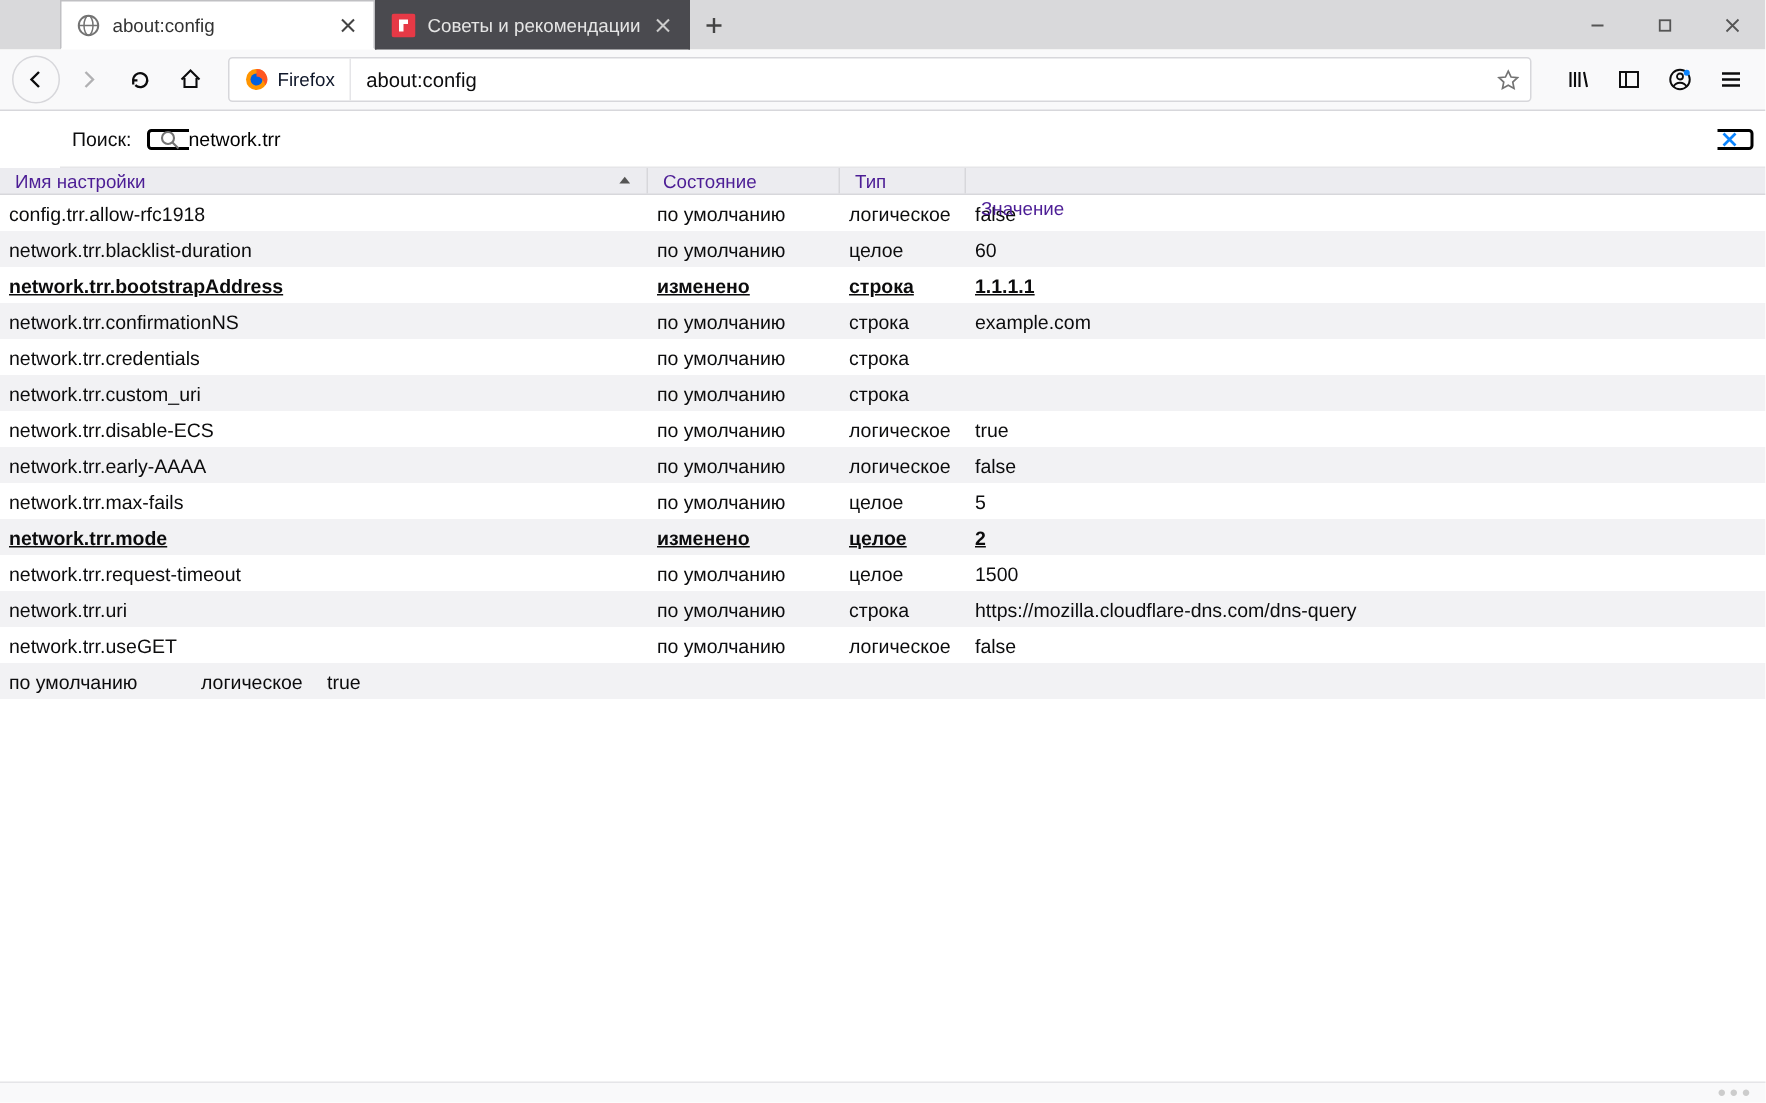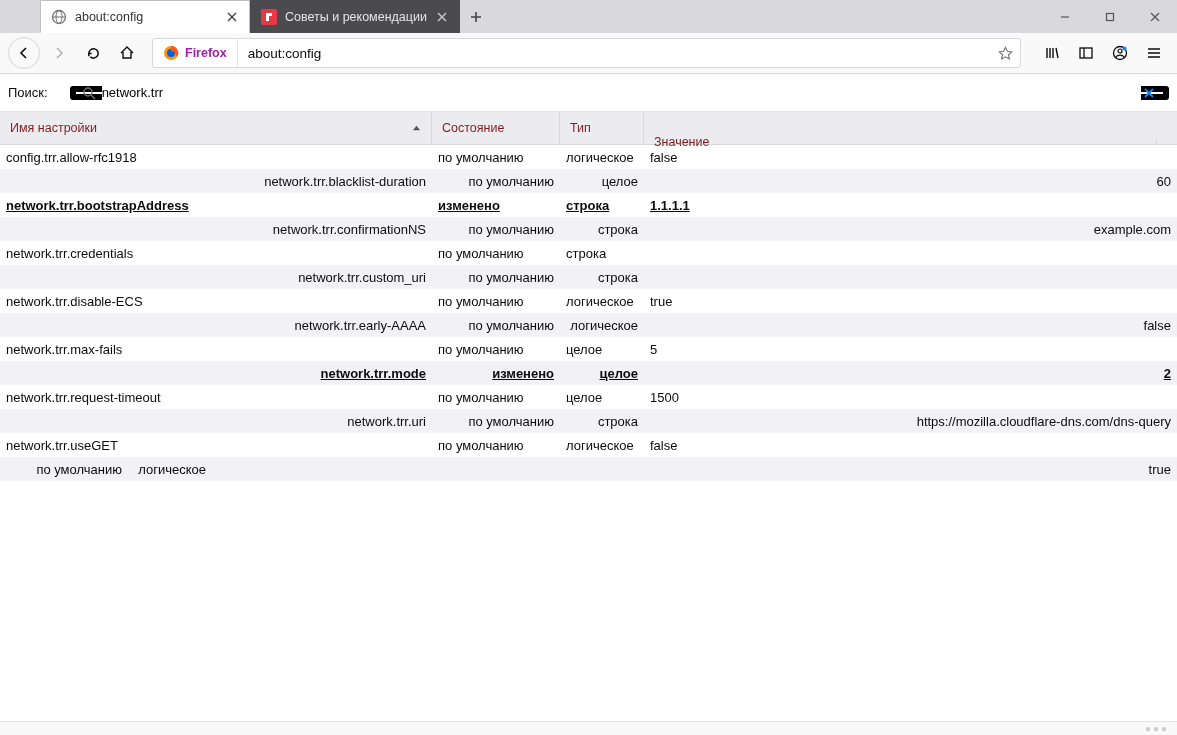--- a/index.html
+++ b/index.html
@@ -25,53 +25,53 @@
   .win-btn { width: 45px; height: 33px; display:flex; align-items:center; justify-content:center; color:#555; }
 
   
   .nav-toolbar { height: 41px; background: #f9f9fa; border-bottom: 1px solid #d7d7db; display:flex; align-items:center; padding: 0 8px; gap: 4px; }
   .nav-btn { width: 30px; height: 30px; display:flex; align-items:center; justify-content:center; border:1px solid transparent; border-radius:4px; color:#0c0c0d; }
   .nav-btn.disabled { color:#b1b1b3; }
   .nav-btn.circle { border:1px solid #d7d7db; border-radius:50%; width:32px; height:32px; }
   .urlbar { flex: 1; height: 30px; border:1px solid #d7d7db; border-radius:3px; background:#fff; display:flex; align-items:center; margin: 0 6px; }
   .urlbar .identity { display:flex; align-items:center; padding: 0 10px; height:100%; border-right:1px solid #e5e5e8; gap:6px; }
   .urlbar .identity .fx-logo { width:16px; height:16px; }
-  .urlbar .identity .brand { color:#a21caf; font-size:12.5px;font-weight:bold; }
+  .urlbar .identity .brand { color:#0f172a; font-size:12.5px; }
   .urlbar .addr { flex:1; padding: 0 10px; font-size:13.5px; color:#0c0c0d; border:none; outline:none; background:transparent; }
   .urlbar .star { width:30px; display:flex; align-items:center; justify-content:center; color:#737373; }
   .right-icons { display:flex; gap:4px; margin-left:6px; }
 
   
-  .search-row { height: 38px; display:flex; align-items:center; padding: 0 8px; gap:22px; background:#fff; border-bottom:1px solid #e5e5e8; }
+  .search-row { height: 38px; display:flex; align-items:center; padding: 0 8px; gap:10px; background:#fff; border-bottom:1px solid #e5e5e8;margin-left:40px; }
   .search-row label { font-size:13px; color:#0c0c0d; }
-  .searchbox { flex:1; height:14px; border:6px solid #000000; border-radius:3px; display:flex; align-items:center; padding:0 6px; }
+  .searchbox { flex:1; height:14px; border:2px solid #000000; border-radius:3px; display:flex; align-items:center; padding:0 6px; }
   .searchbox .mag { width:14px; height:14px; color:#737373; margin-right:6px; }
   .searchbox input { flex:1; border:none; outline:none; font-size:13px; }
   .searchbox .clear { width:16px; height:16px; color:#0a84ff; display:flex; align-items:center; justify-content:center; cursor:pointer; }
 
   
-  .grid-header { height: 33px; background: #ececf0; border-bottom:1px solid #d7d7db; display:flex; align-items:stretch; font-size:12.5px; color:#7f1d1d; }
+  .grid-header { height: 18px; background: #ececf0; border-bottom:1px solid #d7d7db; display:flex; align-items:stretch; font-size:12.5px; color:#4c1d95; }
   .grid-header .col { display:flex; align-items:center; padding:0 10px; border-right:1px solid #d7d7db; position:relative; }
   .col.name { width: 432px; }
   .col.status { width: 128px; }
   .col.type { width: 84px; align-items: center; }
   .col.value { flex:1;margin-top:27px; }
   .col .sort { position:absolute; right:10px; }
   .col.picker { width:20px; flex:0 0 20px; border-right:none; justify-content:center; color:#737373; }
 
   
   .rows { }
   .row { height:24px; display:flex; align-items:center; font-size:13px; }
   .row .cell { padding:0 6px; overflow:hidden; text-overflow:ellipsis; white-space:nowrap; }
   .row .cell.name { width:432px; }
   .row .cell.status { width:128px; }
   .row .cell.type { width:84px; }
   .row .cell.value { flex:1; }
   .row.odd { background:#fff; }
-  .row.even { background:#f2f2f4;text-align:right; }
+  .row.even { background:#f2f2f4; }
   .row.mod { font-weight:700;text-decoration:underline; }
 
   
   .bottom { position:absolute; bottom:0; left:0; right:0; height:14px; background:#f9f9fa; border-top:1px solid #e5e5e8; display:flex; justify-content:flex-end; align-items:center; padding-right:8px; color:#ccc; font-size:10px; letter-spacing:2px; }
 
   
   svg { display:block; }
 </style>
 </head>
 <body>

